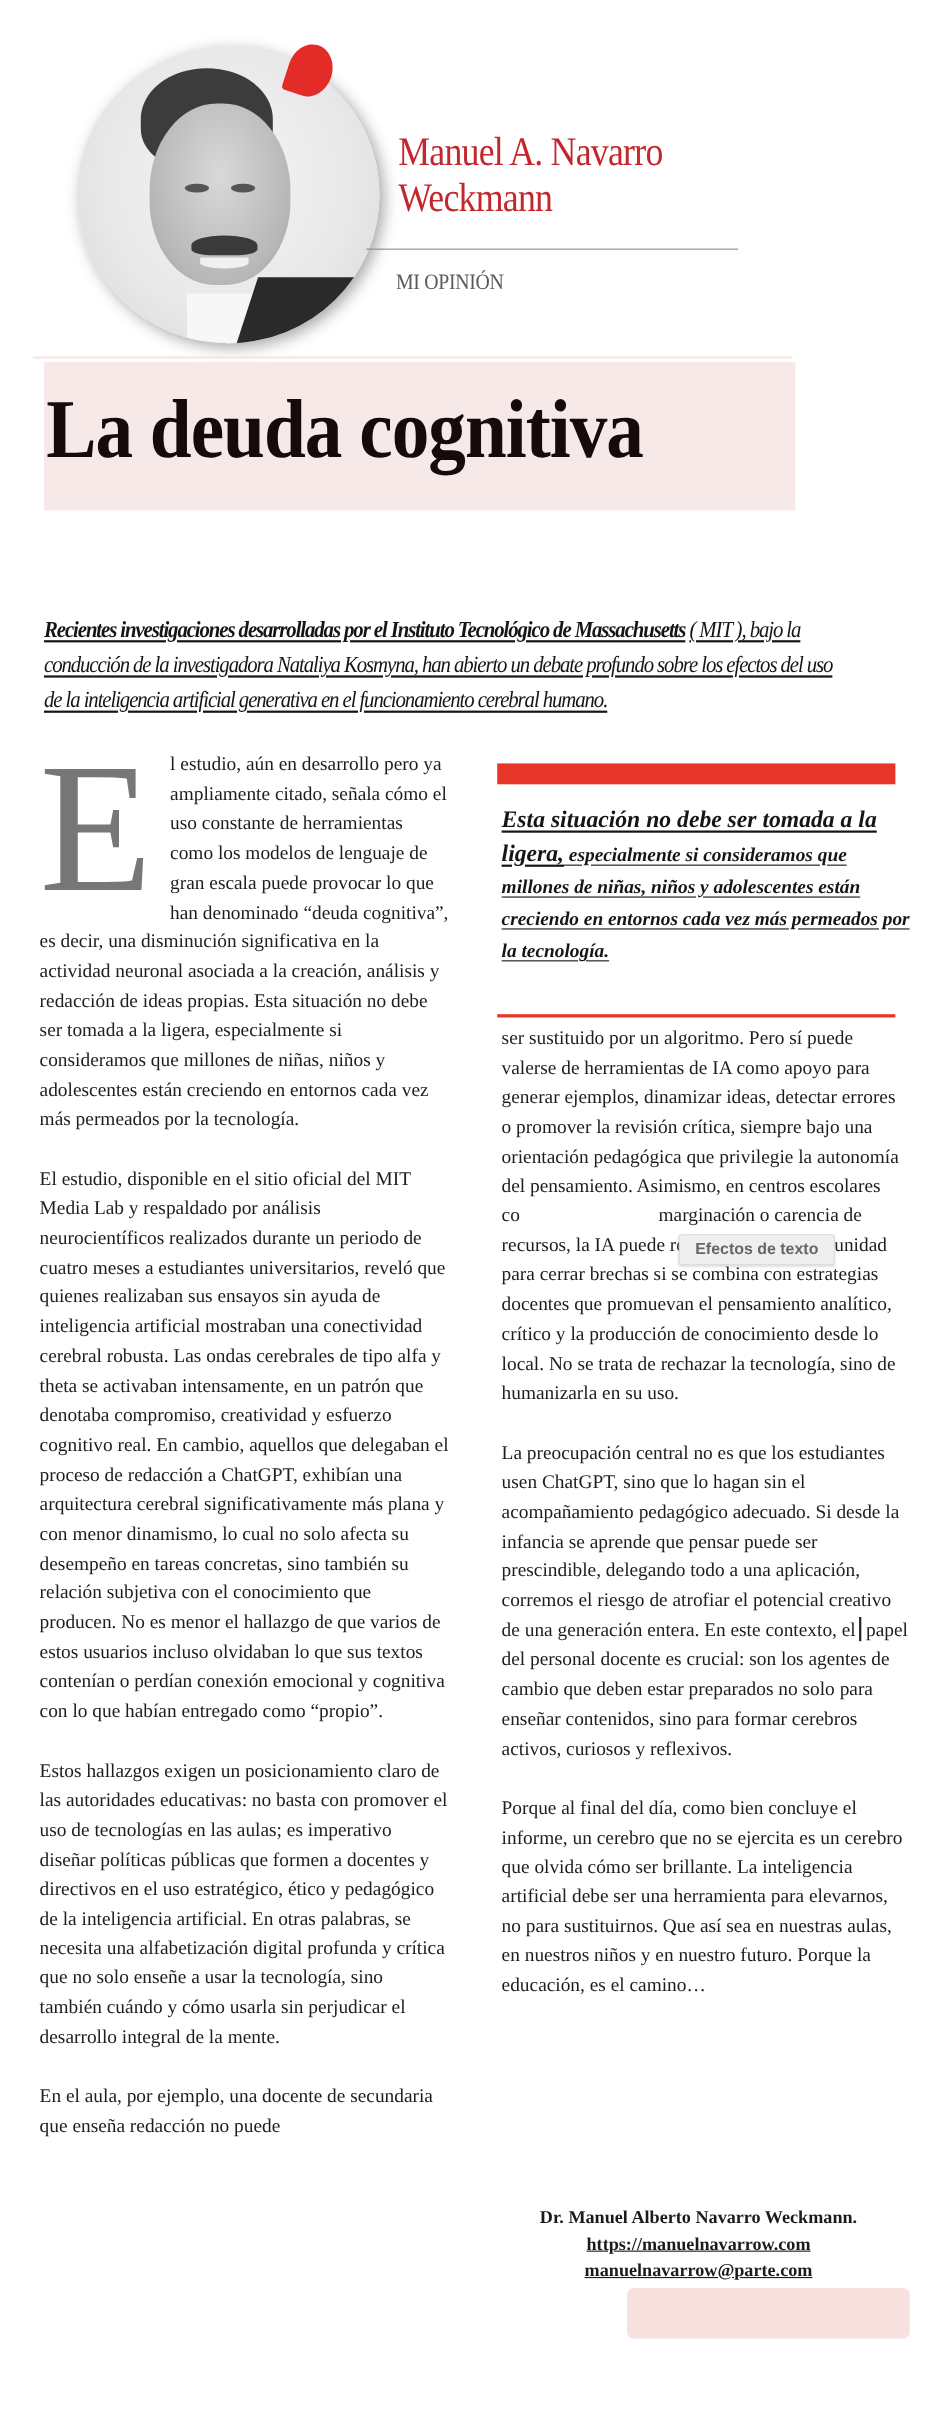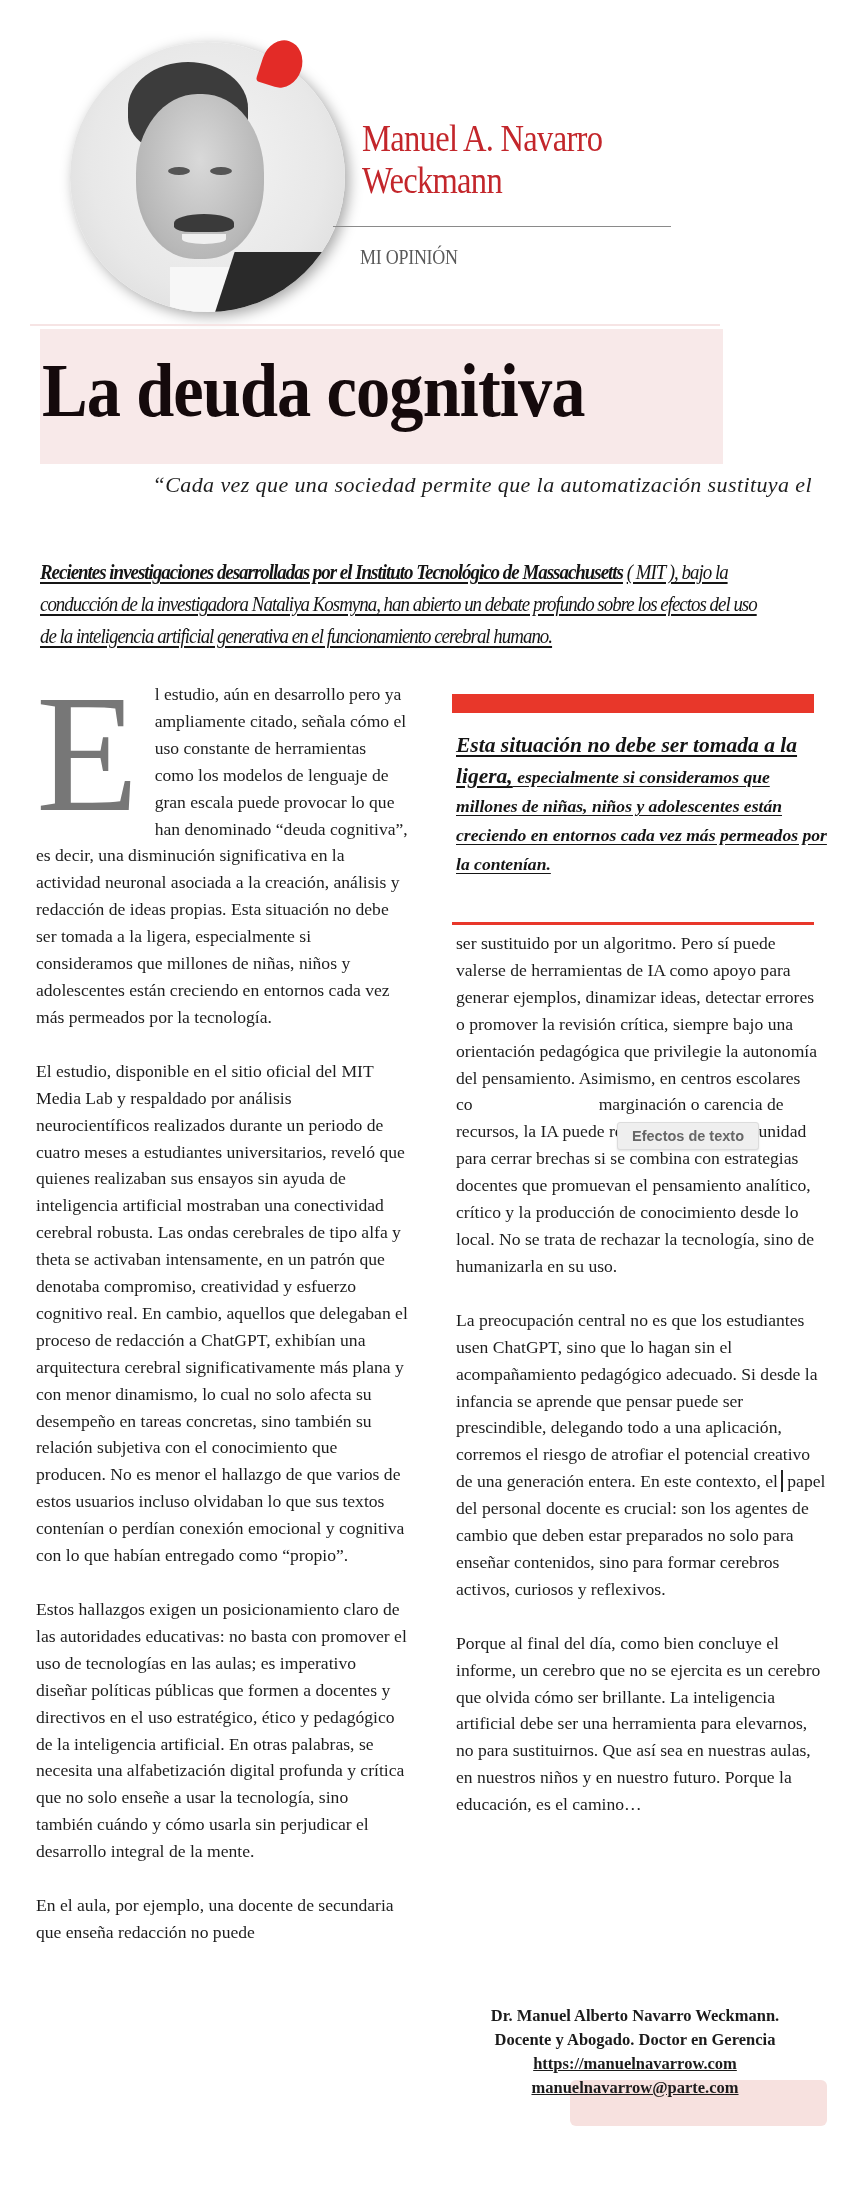--- a/index.html
+++ b/index.html
@@ -131,54 +131,52 @@
   </div>
   <div class="header-rule"></div>
   <div class="section-label">MI OPINIÓN</div>
   <div class="header-bottom-rule"></div>
 </div>
 
 <div class="title-box"></div>
 <h1 class="title">La deuda cognitiva</h1>
 
 <div class="epigraph">
-  <span class="quote">“Cada vez que una sociedad permite que la automatización sustituya el</span>
 </div>
 
 <div class="lead">
   <span class="u b">Recientes investigaciones desarrolladas por el Instituto Tecnológico de Massachusetts</span>
   <span class="u">( MIT ), bajo la conducción de la investigadora Nataliya Kosmyna, han abierto un debate profundo sobre los efectos del uso de la inteligencia artificial generativa en el funcionamiento cerebral humano.</span>
 </div>
 
 <div class="col col-left">
   <p>
     <span class="dropcap">E</span><span>l estudio, aún en desarrollo pero ya ampliamente citado, señala cómo el uso constante de herramientas como los modelos de lenguaje de gran escala puede provocar lo que han denominado “deuda cognitiva”, es decir, una disminución significativa en la actividad neuronal asociada a la creación, análisis y redacción de ideas propias. Esta situación no debe ser tomada a la ligera, especialmente si consideramos que millones de niñas, niños y adolescentes están creciendo en entornos cada vez más permeados por la tecnología.</span>
   </p>
   <p>El estudio, disponible en el sitio oficial del MIT Media Lab y respaldado por análisis neurocientíficos realizados durante un periodo de cuatro meses a estudiantes universitarios, reveló que quienes realizaban sus ensayos sin ayuda de inteligencia artificial mostraban una conectividad cerebral robusta. Las ondas cerebrales de tipo alfa y theta se activaban intensamente, en un patrón que denotaba compromiso, creatividad y esfuerzo cognitivo real. En cambio, aquellos que delegaban el proceso de redacción a ChatGPT, exhibían una arquitectura cerebral significativamente más plana y con menor dinamismo, lo cual no solo afecta su desempeño en tareas concretas, sino también su relación subjetiva con el conocimiento que producen. No es menor el hallazgo de que varios de estos usuarios incluso olvidaban lo que sus textos contenían o perdían conexión emocional y cognitiva con lo que habían entregado como “propio”.</p>
   <p>Estos hallazgos exigen un posicionamiento claro de las autoridades educativas: no basta con promover el uso de tecnologías en las aulas; es imperativo diseñar políticas públicas que formen a docentes y directivos en el uso estratégico, ético y pedagógico de la inteligencia artificial. En otras palabras, se necesita una alfabetización digital profunda y crítica que no solo enseñe a usar la tecnología, sino también cuándo y cómo usarla sin perjudicar el desarrollo integral de la mente.</p>
   <p>En el aula, por ejemplo, una docente de secundaria que enseña redacción no puede</p>
 </div>
 
 <div class="pull-bar"></div>
 <div class="pull-quote">
-  <span class="lg">Esta situación no debe ser tomada a la ligera,</span><span class="sm"> especialmente si consideramos que millones de niñas, niños y adolescentes están creciendo en entornos cada vez más permeados por la contenían.</span>
+  <span class="lg">Esta situación no debe ser tomada a la ligera,</span><span class="sm"> especialmente si consideramos que millones de niñas, niños y adolescentes están creciendo en entornos cada vez más permeados por la tecnología.</span>
 </div>
 <div class="pull-rule"></div>
 
 <div class="col col-right">
   <p>
     <span>ser sustituido por un algoritmo. Pero sí puede valerse de herramientas de IA como apoyo para generar ejemplos, dinamizar ideas, detectar errores o promover la revisión crítica, siempre bajo una orientación pedagógica que privilegie la autonomía del pensamiento. Asimismo, en centros escolares co</span><span style="visibility:hidden">n altos índices de</span><span> marginación o carencia de recursos, la IA puede representar una oportunidad para cerrar brechas si se combina con estrategias docentes que promuevan el pensamiento analítico, crítico y la producción de conocimiento desde lo local. No se trata de rechazar la tecnología, sino de humanizarla en su uso.</span>
   </p>
   <p>
     <span>La preocupación central no es que los estudiantes usen ChatGPT, sino que lo hagan sin el acompañamiento pedagógico adecuado. Si desde la infancia se aprende que pensar puede ser prescindible, delegando todo a una aplicación, corremos el riesgo de atrofiar el potencial creativo de una generación entera. En este contexto, el</span><span class="caret"></span><span> papel del personal docente es crucial: son los agentes de cambio que deben estar preparados no solo para enseñar contenidos, sino para formar cerebros activos, curiosos y reflexivos.</span>
   </p>
   <p>Porque al final del día, como bien concluye el informe, un cerebro que no se ejercita es un cerebro que olvida cómo ser brillante. La inteligencia artificial debe ser una herramienta para elevarnos, no para sustituirnos. Que así sea en nuestras aulas, en nuestros niños y en nuestro futuro. Porque la educación, es el camino…</p>
 </div>
 
 <div class="tooltip">Efectos de texto</div>
 
 <div class="contact-box"></div>
 <div class="signature">
   <div>Dr. Manuel Alberto Navarro Weckmann.</div>
-  <div>Docente y Abogado. Doctor en Gerencia</div>
   <a>https://manuelnavarrow.com</a>
   <a>manuelnavarrow@parte.com</a>
 </div>
 
 </body></html>

